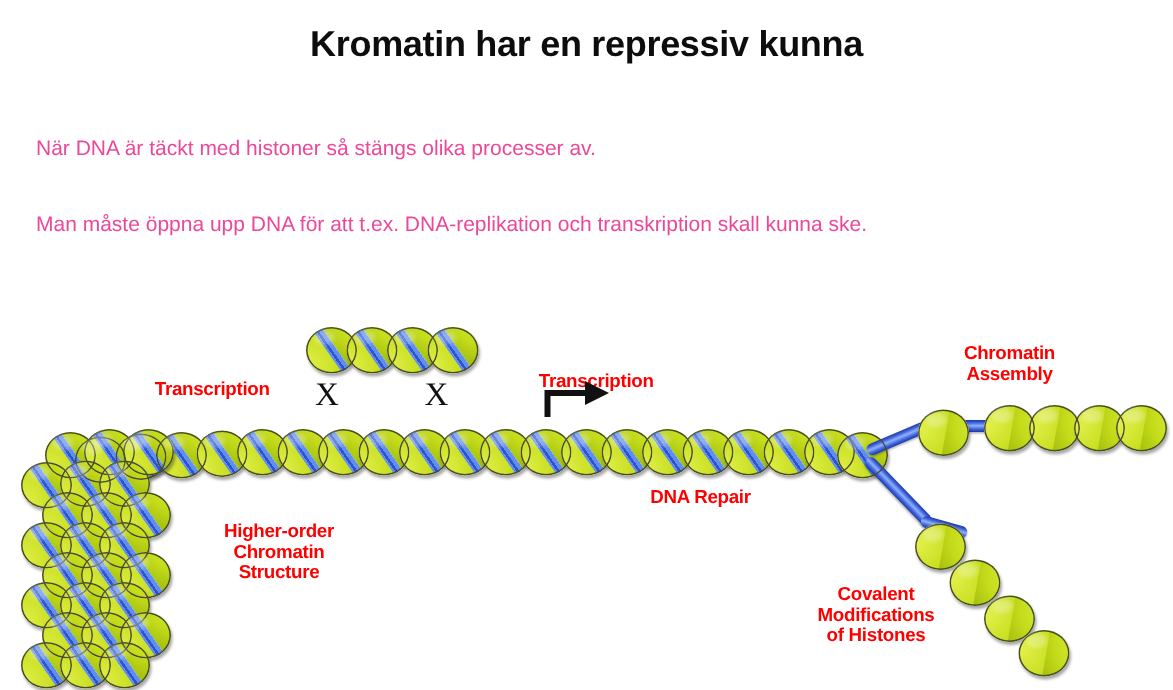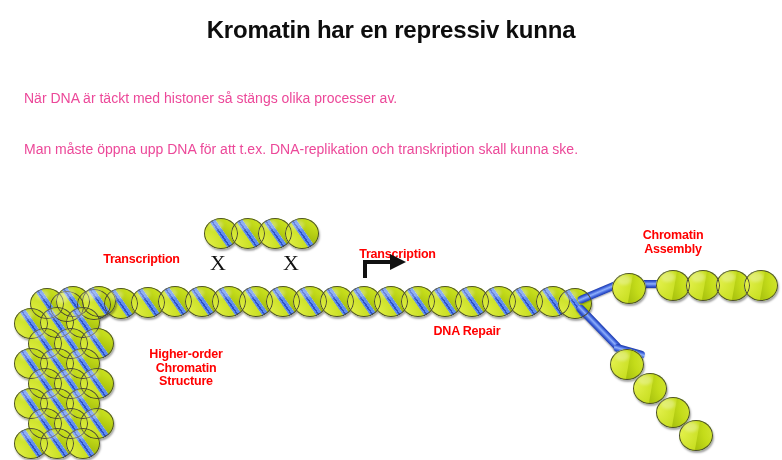--- a/index.html
+++ b/index.html
@@ -187,20 +187,23 @@
   <div class="diagram-label" style="left:624px; top:33px; width:98px;">Chromatin
 Assembly</div>
 
   <div class="diagram-label" style="left:131px; top:152px; width:110px;">Higher-order
 Chromatin
 Structure</div>
 
   <div class="diagram-label" style="left:418px; top:129px; width:98px;">DNA Repair</div>
 
 
+  <div class="diagram-label" style="left:523px; top:194px; width:122px;">Covalent
+Modifications
+of Histones</div>
 
   <div class="x-mark" style="left:210px; top:56px;">X</div>
   <div class="x-mark" style="left:283px; top:56px;">X</div>
 
   <svg id="transcription-arrow" viewBox="0 0 48 28">
     <path d="M3 27 L3 11 L31 11" fill="none" stroke="#111111" stroke-width="4"></path>
     <path d="M28 3 L44 11 L28 19 Z" fill="#111111"></path>
   </svg>
 
   <div class="nuc" style="left:204px; top:22px;">

